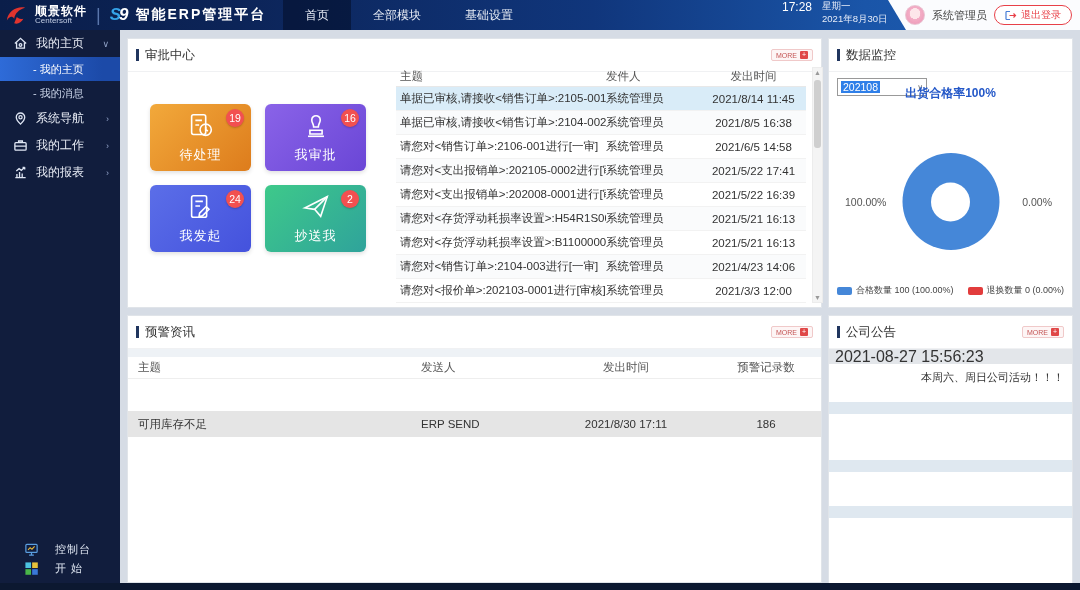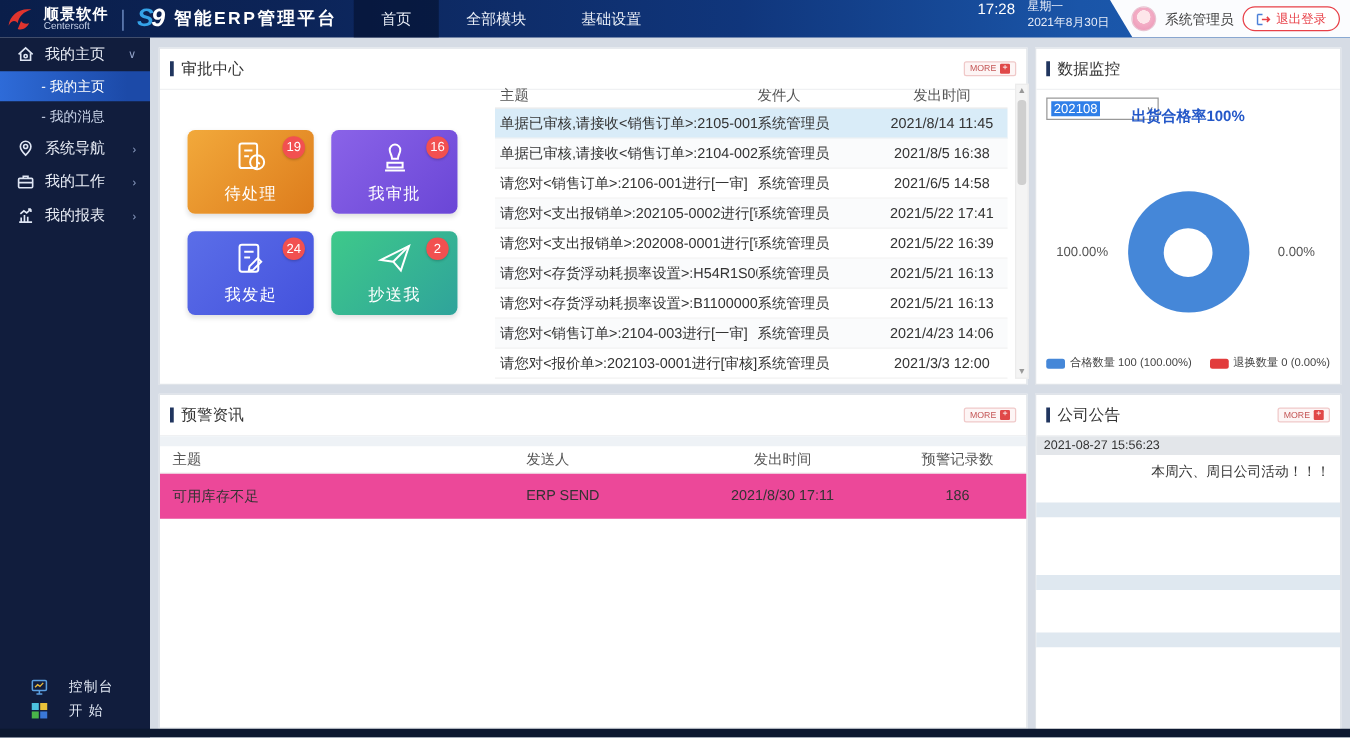--- a/index.html
+++ b/index.html
@@ -9,21 +9,21 @@
   
   .topbar { position:absolute; left:0; top:0; width:1080px; height:30px;
     background:linear-gradient(90deg,#0a1e4a 0%,#0c2458 22%,#10367c 55%,#1a55a8 80%,#1d5fb4 100%); }
   .topbar .wedge { position:absolute; right:0; top:0; width:200px; height:30px; background:#fbfcfe;
     clip-path:polygon(8px 0,200px 0,200px 30px,26px 30px); }
   .logo-zone { position:absolute; left:4px; top:0; height:30px; display:flex; align-items:center; gap:7px;justify-content:flex-end; }
   .logo-txt { line-height:1; }
   .logo-cn { color:#fff; font-size:12px; font-weight:bold; letter-spacing:1px; }
   .logo-en { color:#c2cde4; font-size:8px; }
   .logo-sep { color:#5a76ab; font-size:18px; font-weight:100; margin:0 2px; }
-  .logo-s9 { font-size:20px; font-weight:bold; font-style:italic; }
+  .logo-s9 { font-size:17px; font-weight:bold; font-style:italic; }
   .logo-s9 .s { color:#35a3e8; } .logo-s9 .n9 { color:#fff; margin-left:-2px; }
   .platform { color:#fff; font-size:14px; font-weight:bold; letter-spacing:2px; }
   .nav { position:absolute; left:283px; top:0; height:30px; display:flex; }
   .nav-item { height:30px; display:flex; align-items:center; padding:0 22px; color:#e8edf6; font-size:12px; cursor:pointer; }
   .nav-item.active { background:rgba(4,12,38,.55); }
   .time-zone { position:absolute; left:782px; top:0; height:30px; display:flex; gap:10px; color:#fff; }
   .clock { font-size:12px; }
   .datewrap { font-size:9.5px; line-height:1.35; color:#e6ecf8; }
   .user-zone { position:absolute; right:8px; top:0; height:30px; display:flex; align-items:center; gap:7px; }
   .avatar { width:20px; height:20px; border-radius:50%; background:radial-gradient(circle at 50% 42%,#fde6ea 38%,#f3aec6 40%,#ec93b4 100%); border:1px solid #e9c4d2; }
@@ -85,25 +85,25 @@
   .donut-hole { position:absolute; left:50%; top:50%; transform:translate(-50%,-50%); width:39px; height:39px; border-radius:50%; background:#fff; }
   .dlabel { position:absolute; top:157px; font-size:10.5px; color:#555; }
   .dlabel.l { left:16px; } .dlabel.r { right:20px; }
   .legend { position:absolute; bottom:10px; width:100%; display:flex; justify-content:center; gap:14px; font-size:9px; color:#444; align-items:center; }
   .lg-item { display:flex; align-items:center; gap:4px; }
   .swatch { width:15px; height:8px; border-radius:2px; display:inline-block; }
 
   
   .spacer-bar { height:8px; background:#eef2f6; }
   .al-head { display:flex; height:22px; align-items:center; color:#555; font-size:11.5px; border-bottom:1px solid #eee; }
-  .al-row { display:flex; height:36px; align-items:center; font-size:11.5px; color:#333; background:#ec4899; cursor:pointer; }
+  .al-row { display:flex; height:26px; align-items:center; font-size:11.5px; color:#333; background:#e5e5e5; cursor:pointer;margin-top:32px; }
   .a-subj { flex:1; padding-left:10px; } .a-sender { width:120px; } .a-time { width:170px; text-align:center; } .a-count { width:110px; text-align:center; }
 
   
-  .ann-time { height:15px; background:#e3e6ea; font-size:10px; color:#333; padding-left:6px; line-height:15px; }
+  .ann-time { height:15px; background:#e3e6ea; font-size:16px; color:#333; padding-left:6px; line-height:15px; }
   .ann-body { background:#fff; font-size:11px; color:#333; padding:6px 8px 0 8px; height:38px; cursor:pointer;text-align:right; }
   .ann-empty-bar { height:12px; background:#dfe8f0; }
   .ann-empty-body { background:#fff; }
 </style>
 </head>
 <body>
 
 <div class="topbar">
   <div class="wedge"></div>
 

